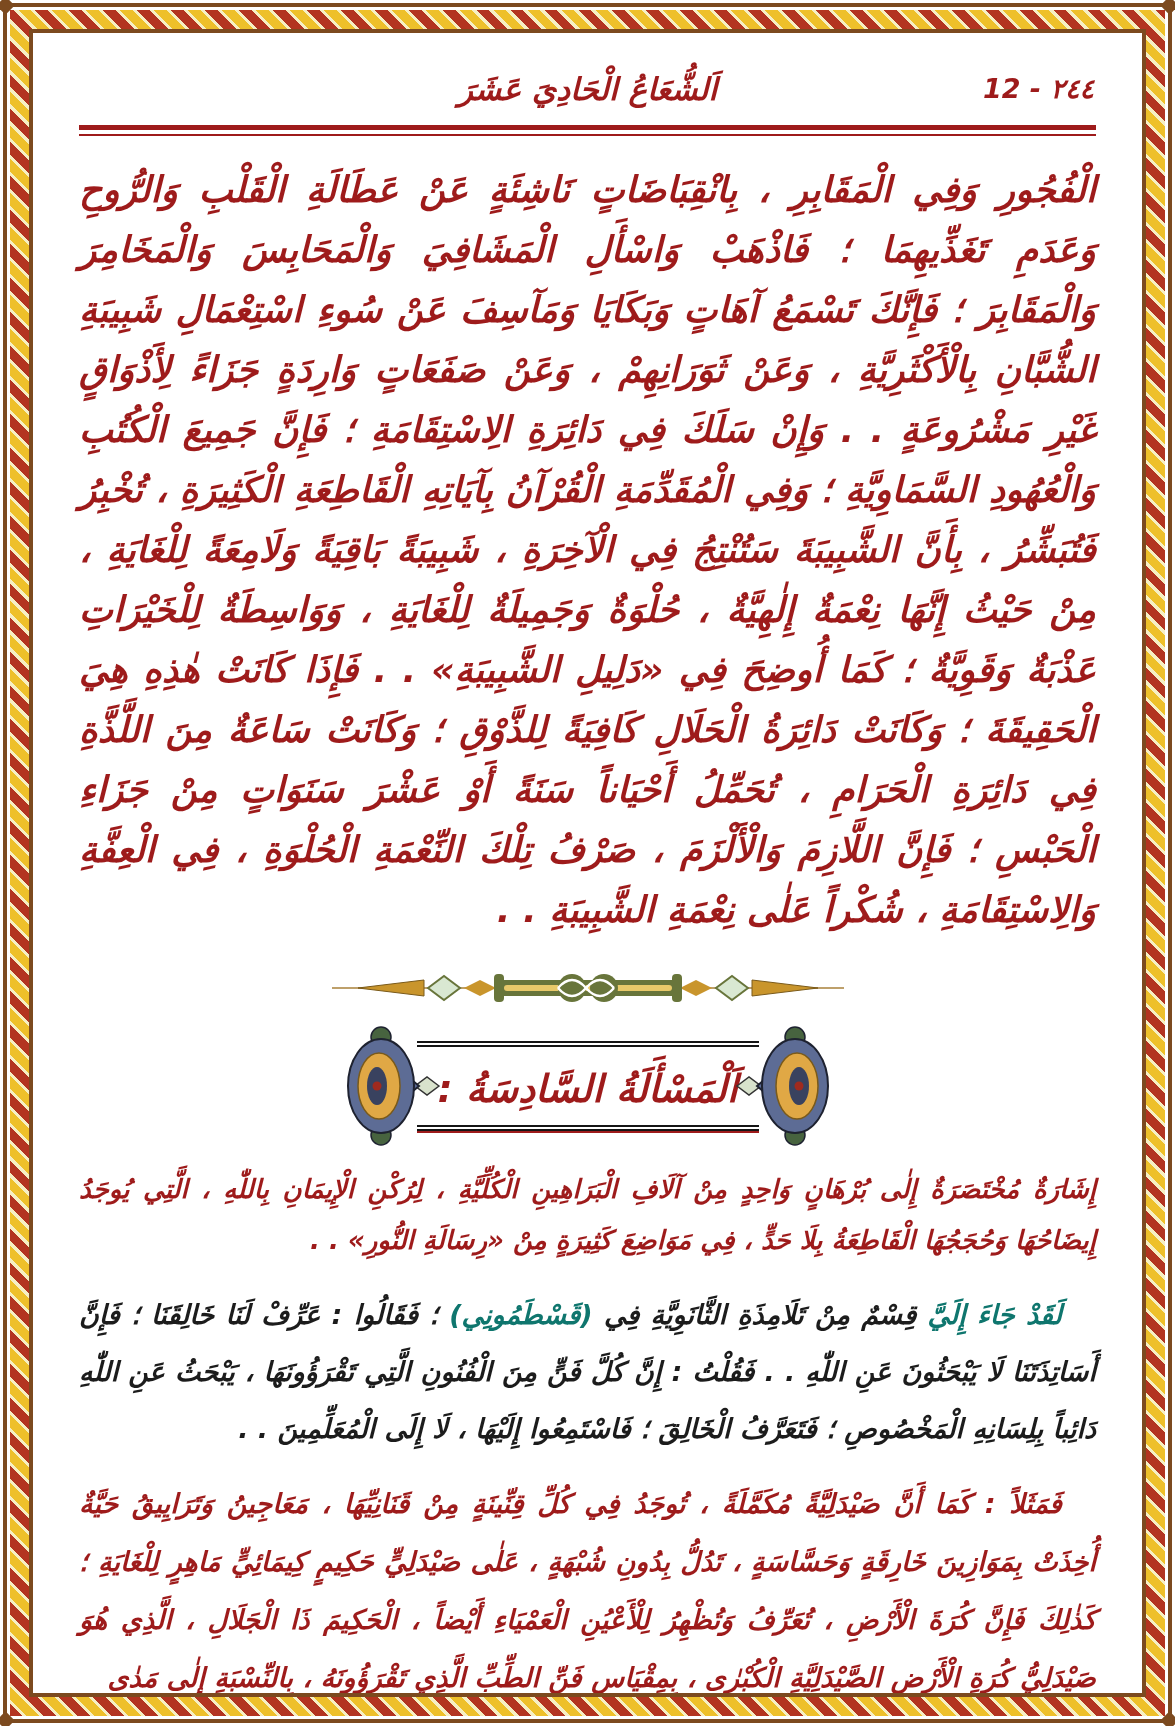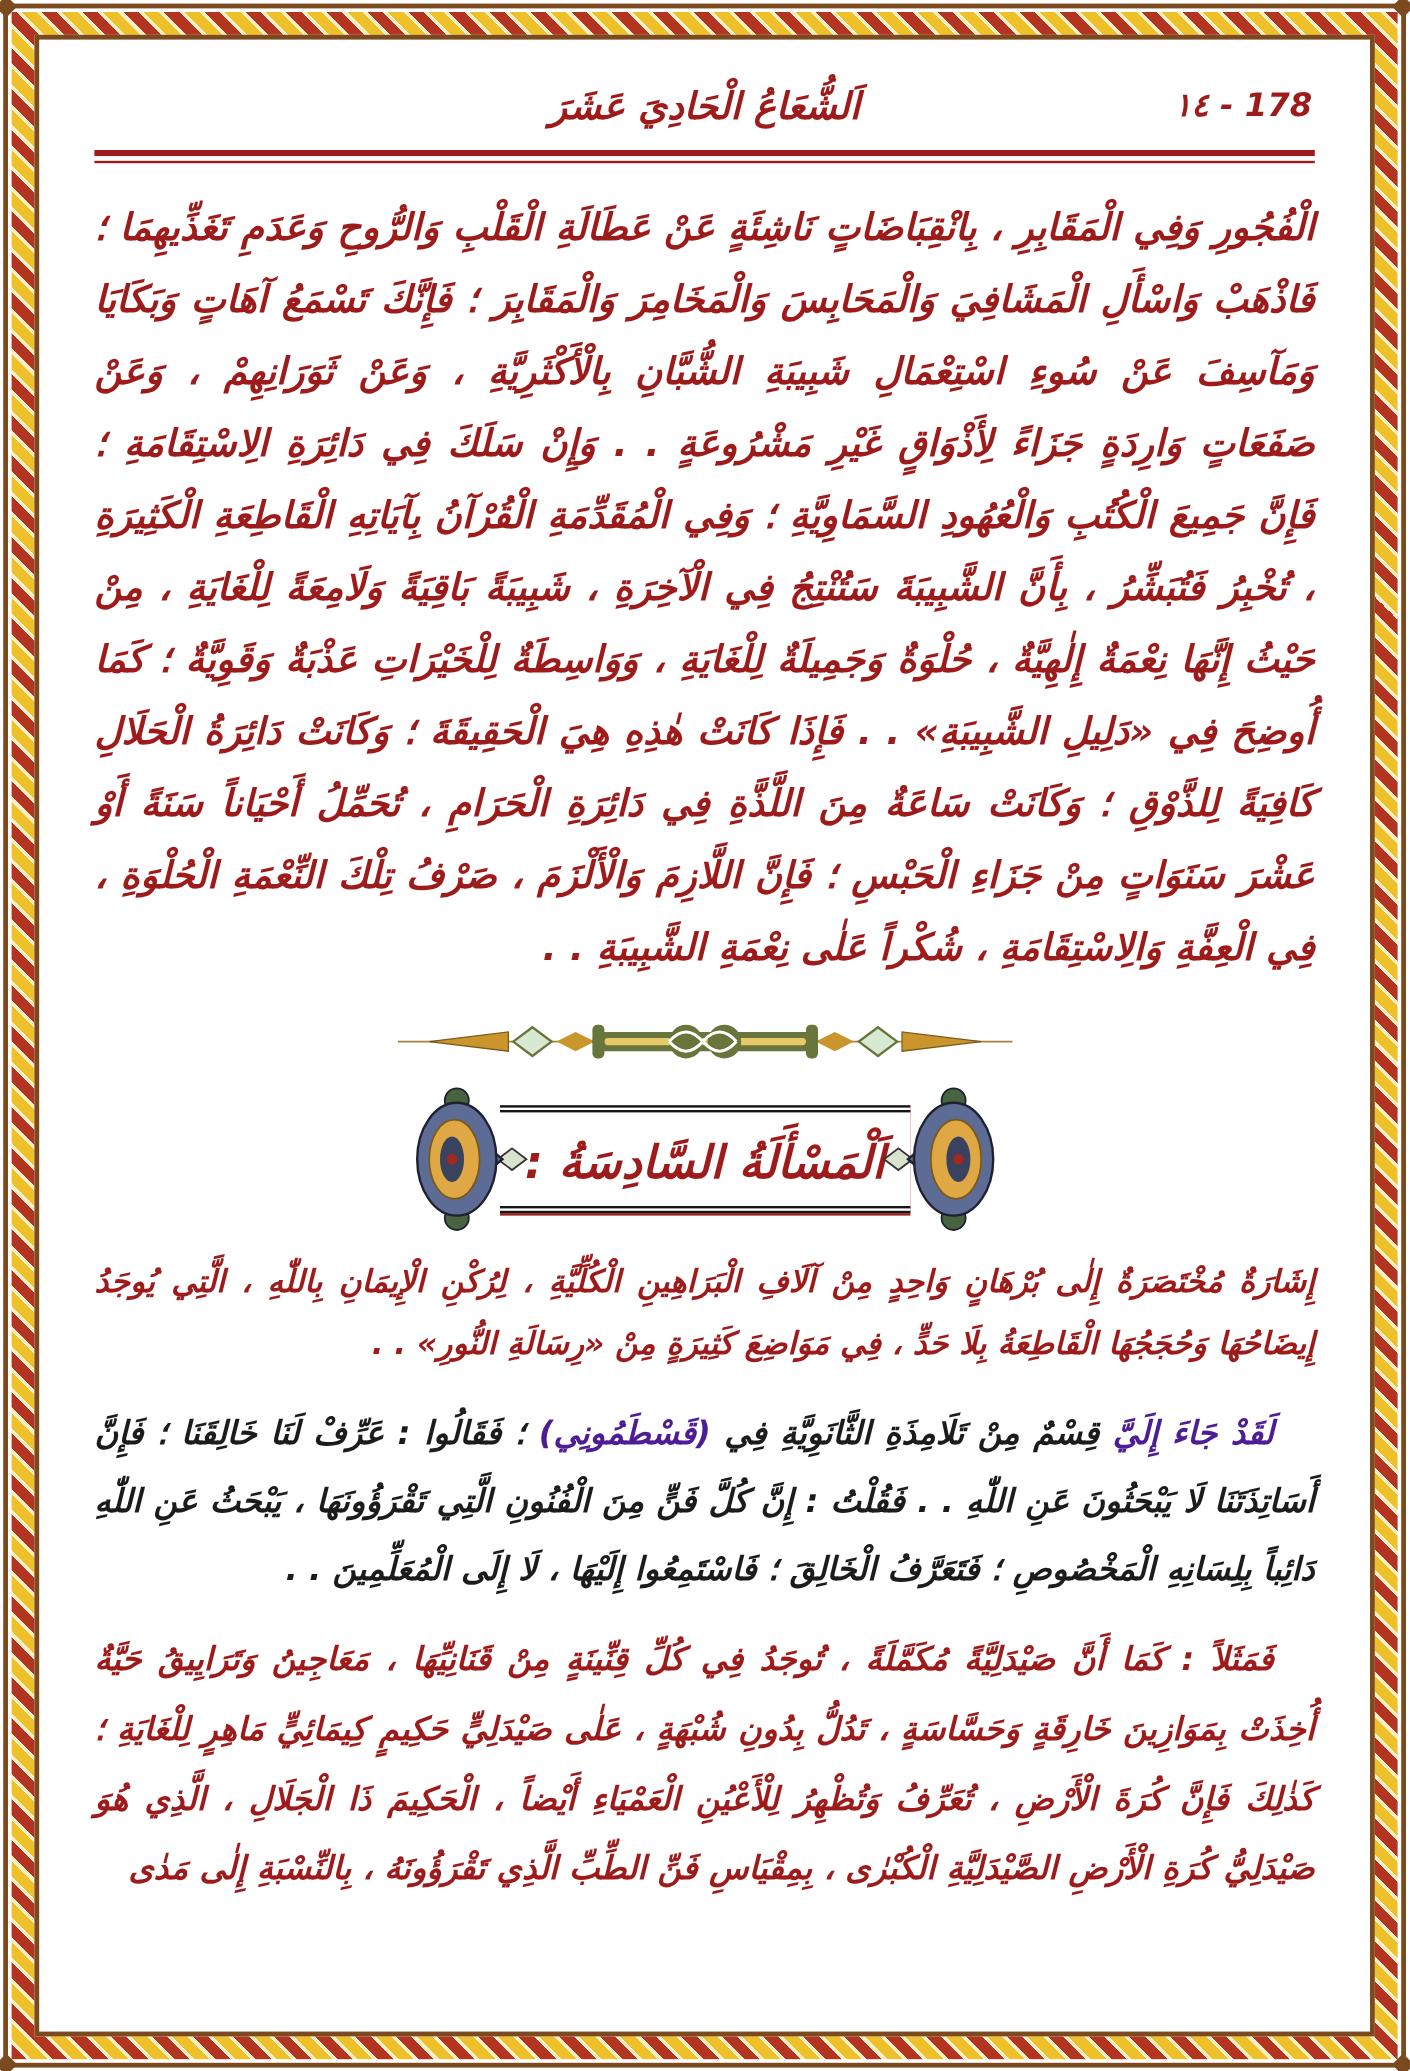--- a/index.html
+++ b/index.html
@@ -40,21 +40,21 @@
     position:absolute;right:2px;top:0;
     font-size:27px;font-weight:bold;color:#9e1b1b;line-height:60px;
   }
   .head-rule{
     height:4px;margin-top:2px;
     border-top:5px solid #9e1b1b;border-bottom:2px solid #9e1b1b;
   }
   p{margin:0;}
   .sec1{
     margin-top:24px;
-    font-size:31px;line-height:60px;font-weight:bold;color:#9e1b1b;
+    font-size:36px;line-height:60px;font-weight:bold;color:#9e1b1b;
     text-align:justify;
   }
   .divider{display:block;margin:26px auto 12px;}
   .masala-wrap{display:flex;justify-content:center;align-items:center;}
   .masala-box{
     position:relative;z-index:0;
     border-top:6px double #151515;border-bottom:6px double #151515;
     box-shadow:0 2px 0 #9e1b1b;
     padding:20px 6px 14px;width:330px;text-align:center;background:#fff;
   }
@@ -64,21 +64,21 @@
   .intro{
     margin-top:14px;
     font-size:26px;line-height:51px;font-weight:bold;color:#9e1b1b;
     text-align:justify;
   }
   .story{
     margin-top:20px;
     font-size:27px;line-height:57px;font-weight:bold;color:#1c1c1c;
     text-align:justify;text-indent:34px;
   }
-  .story .red{color:#4c1d95;}
+  .story .red{color:#0f766e;}
   .example{
     margin-top:18px;
     font-size:27px;line-height:58px;font-weight:bold;color:#9e1b1b;
     text-align:justify;text-indent:34px;
   }
 </style>
 </head>
 <body>
 
 <div class="page">
@@ -88,21 +88,21 @@
   <div class="frame-inner"></div>
   <div class="finial f-tl"></div>
   <div class="finial f-tr"></div>
   <div class="finial f-bl"></div>
   <div class="finial f-br"></div>
 
   <div class="content">
 
     <div class="header">
       <div class="header-title">اَلشُّعَاعُ الْحَادِيَ عَشَرَ</div>
-      <div class="page-num">178 - ١٤</div>
+      <div class="page-num">٢٤٤ - 12</div>
     </div>
     <div class="head-rule"></div>
 
     <p class="sec1">الْفُجُورِ وَفِي الْمَقَابِرِ ، بِانْقِبَاضَاتٍ نَاشِئَةٍ عَنْ عَطَالَةِ الْقَلْبِ وَالرُّوحِ وَعَدَمِ تَغَذِّيهِمَا ؛ فَاذْهَبْ وَاسْأَلِ الْمَشَافِيَ وَالْمَحَابِسَ وَالْمَخَامِرَ وَالْمَقَابِرَ ؛ فَإِنَّكَ تَسْمَعُ آهَاتٍ وَبَكَايَا وَمَآسِفَ عَنْ سُوءِ اسْتِعْمَالِ شَبِيبَةِ الشُّبَّانِ بِالْأَكْثَرِيَّةِ ، وَعَنْ ثَوَرَانِهِمْ ، وَعَنْ صَفَعَاتٍ وَارِدَةٍ جَزَاءً لِأَذْوَاقٍ غَيْرِ مَشْرُوعَةٍ . . وَإِنْ سَلَكَ فِي دَائِرَةِ الِاسْتِقَامَةِ ؛ فَإِنَّ جَمِيعَ الْكُتُبِ وَالْعُهُودِ السَّمَاوِيَّةِ ؛ وَفِي الْمُقَدِّمَةِ الْقُرْآنُ بِآيَاتِهِ الْقَاطِعَةِ الْكَثِيرَةِ ، تُخْبِرُ فَتُبَشِّرُ ، بِأَنَّ الشَّبِيبَةَ سَتُنْتِجُ فِي الْآخِرَةِ ، شَبِيبَةً بَاقِيَةً وَلَامِعَةً لِلْغَايَةِ ، مِنْ حَيْثُ إِنَّهَا نِعْمَةٌ إِلٰهِيَّةٌ ، حُلْوَةٌ وَجَمِيلَةٌ لِلْغَايَةِ ، وَوَاسِطَةٌ لِلْخَيْرَاتِ عَذْبَةٌ وَقَوِيَّةٌ ؛ كَمَا أُوضِحَ فِي «دَلِيلِ الشَّبِيبَةِ» . . فَإِذَا كَانَتْ هٰذِهِ هِيَ الْحَقِيقَةَ ؛ وَكَانَتْ دَائِرَةُ الْحَلَالِ كَافِيَةً لِلذَّوْقِ ؛ وَكَانَتْ سَاعَةٌ مِنَ اللَّذَّةِ فِي دَائِرَةِ الْحَرَامِ ، تُحَمِّلُ أَحْيَاناً سَنَةً أَوْ عَشْرَ سَنَوَاتٍ مِنْ جَزَاءِ الْحَبْسِ ؛ فَإِنَّ اللَّازِمَ وَالْأَلْزَمَ ، صَرْفُ تِلْكَ النِّعْمَةِ الْحُلْوَةِ ، فِي الْعِفَّةِ وَالِاسْتِقَامَةِ ، شُكْراً عَلٰى نِعْمَةِ الشَّبِيبَةِ . .</p>
 
     <svg class="divider" width="520" height="44" viewBox="0 0 520 44">
       <line x1="4" y1="22" x2="516" y2="22" stroke="#a8813a" stroke-width="1.5"></line>
       <polygon points="30,22 96,14 96,30" fill="#c9952c" stroke="#7a5a1a" stroke-width="1"></polygon>
       <polygon points="490,22 424,14 424,30" fill="#c9952c" stroke="#7a5a1a" stroke-width="1"></polygon>
       <polygon points="100,22 116,10 132,22 116,34" fill="#d9e8d2" stroke="#68753b" stroke-width="2"></polygon>

